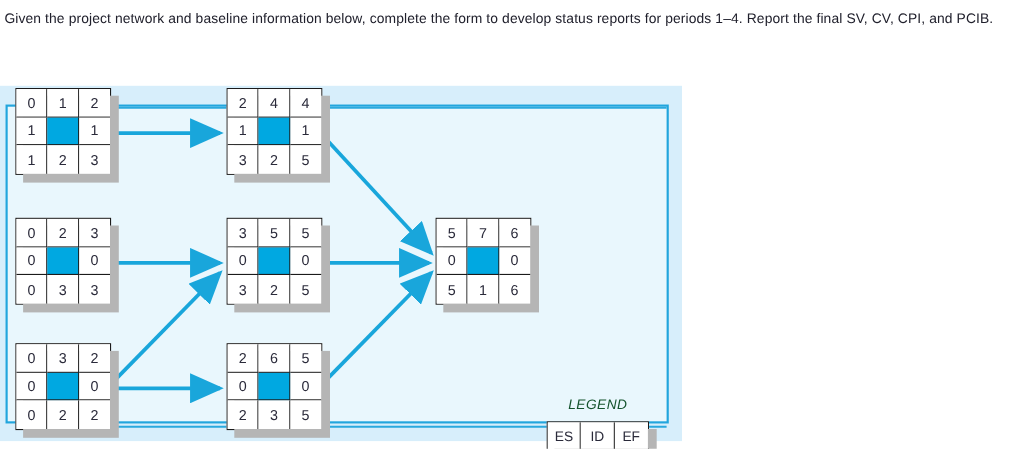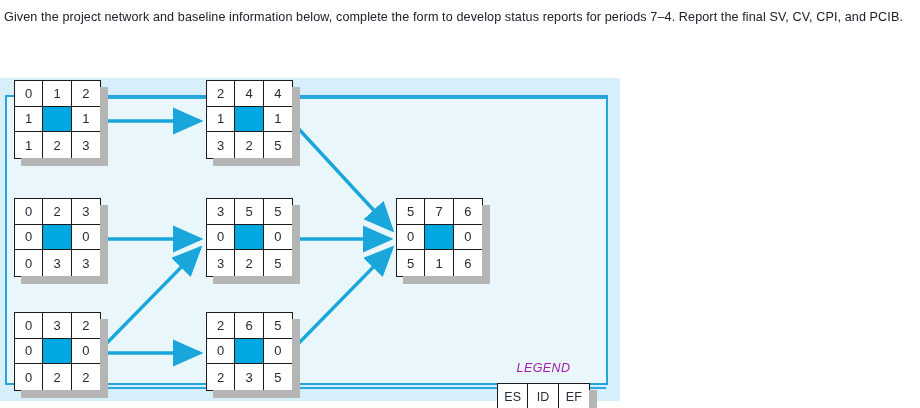--- a/index.html
+++ b/index.html
@@ -124,29 +124,29 @@
   #legend-box .node::after { width: 93px; height: 83px; }
   #legend-box .cell { font-size: 12.5px; }
   #legend-title {
     position: absolute;
     left: 497px;
     top: 283px;
     width: 93px;
     text-align: center;
     font-size: 12.5px;
     font-style: italic;
-    color: #a21caf;
+    color: #14532d;
     letter-spacing: 0.4px;
     z-index: 6;
   }
 </style>
 </head>
 <body>
 
-<div id="prompt">Given the project network and baseline information below, complete the form to develop status reports for periods 7–4. Report the final SV, CV, CPI, and PCIB.</div>
+<div id="prompt">Given the project network and baseline information below, complete the form to develop status reports for periods 1–4. Report the final SV, CV, CPI, and PCIB.</div>
 
 <div id="figure">
 
   <div id="fig-bg"></div>
   <div id="fig-frame"></div>
 
   <svg id="wires" viewBox="0 0 620 323" xmlns="http://www.w3.org/2000/svg">
     <defs>
       <marker id="ah" markerWidth="9" markerHeight="8" refX="8" refY="4" orient="auto" markerUnits="strokeWidth">
         <path d="M0,0 L9,4 L0,8 z" fill="#19a6db"></path>

